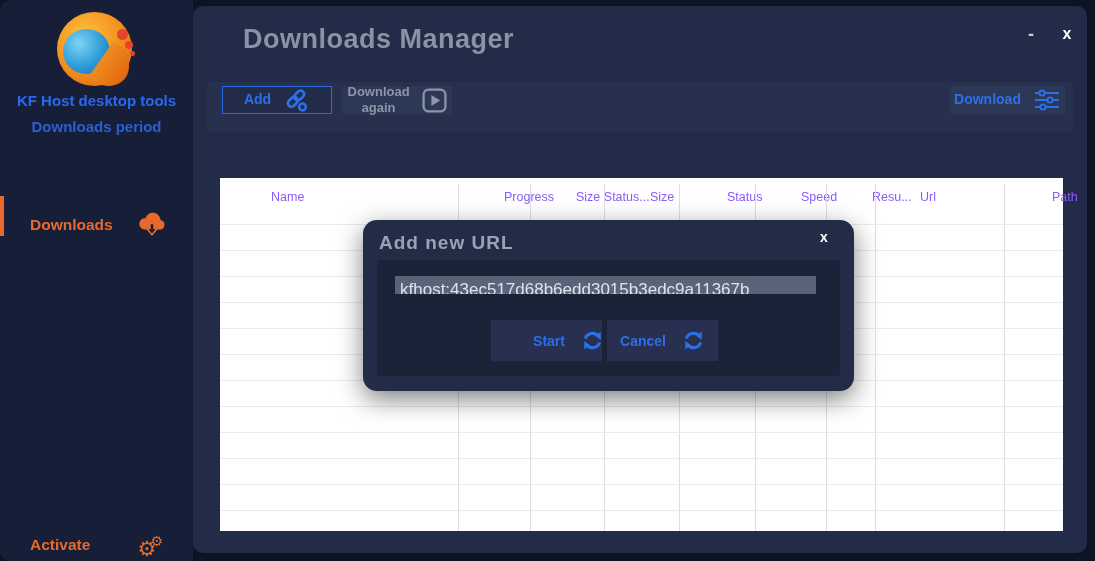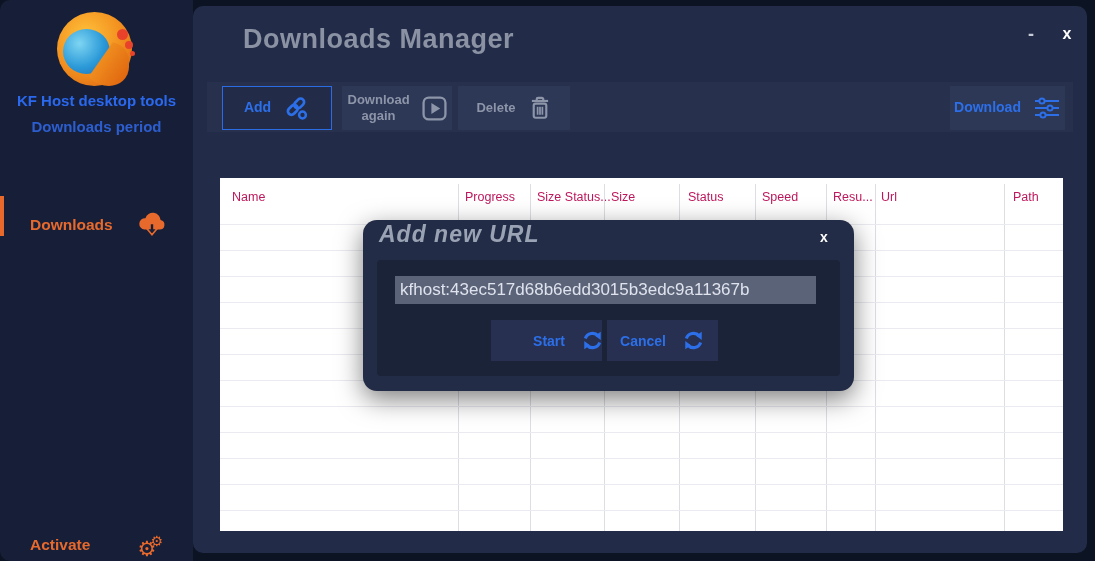--- a/index.html
+++ b/index.html
@@ -37,49 +37,49 @@
   .main { position:absolute; left:193px; top:6px; width:894px; height:547px;
           background:#222c48; border-radius:10px; }
   .page-title { position:absolute; left:14px; top:18px; color:#8a92a4; font-size:27px;
                 font-weight:600; letter-spacing:.5px;margin-left:36px; }
   .win-min { position:absolute; left:826px; top:18px; width:24px; height:24px; color:#c6cbd7;
              font-size:18px; font-weight:bold; text-align:center; cursor:pointer; }
   .win-close { position:absolute; left:862px; top:19px; width:24px; height:24px; color:#ffffff;
              font-size:16px; font-weight:bold; text-align:center; cursor:pointer; }
 
   .toolbar { position:absolute; left:14px; top:76px; width:866px; height:50px; background:#27314e; }
-  .tbtn { position:absolute; top:4px; height:44px; background:#2d3756; cursor:pointer;
+  .tbtn { position:absolute; top:4px; height:28px; background:#2d3756; cursor:pointer;
           display:flex; align-items:center; justify-content:center; gap:12px; }
   .tbtn .t { color:#8d95a8; font-size:13px; font-weight:bold; text-align:center; line-height:1.25; }
   .btn-add { left:15px; width:110px; background:#222c48; border:1px solid #2b6ce4; }
   .btn-add .t { color:#2c6fe8; font-size:14px; }
   .btn-again { left:135px; width:110px; }
   .btn-again .t { width:62px; }
   .btn-delete { left:251px; width:112px; }
   .btn-settings { left:743px; width:115px; }
   .btn-settings .t { color:#2c6fe8; font-size:14px; }
 
   
   .table { position:absolute; left:27px; top:172px; width:843px; height:353px; background:#ffffff; }
   .thead { position:absolute; left:0; top:0; width:843px; height:46px; }
-  .th { position:absolute; top:12px; color:#be185d; font-size:12.5px; white-space:nowrap; cursor:pointer; }
+  .th { position:absolute; top:12px; color:#8b5cf6; font-size:12.5px; white-space:nowrap; cursor:pointer;margin-left:39px; }
   .vline { position:absolute; top:6px; bottom:0; width:1px; background:#dcdee4; }
   .tbody { position:absolute; left:0; top:46px; width:843px; bottom:0;
            background:repeating-linear-gradient(to bottom, #e9ebf0 0 1px, transparent 1px 26px); }
 
   
   .modal { position:absolute; left:363px; top:220px; width:491px; height:171px;
            background:#232c47; border-radius:14px; box-shadow:0 8px 26px rgba(0,0,0,.5); z-index:5; }
-  .modal-title { position:absolute; left:16px; top:1px; color:#9aa3b4; font-size:23px;
-                 font-weight:bold; letter-spacing:1px;font-style:italic; }
+  .modal-title { position:absolute; left:16px; top:12px; color:#9aa3b4; font-size:19px;
+                 font-weight:bold; letter-spacing:1px; }
   .modal-close { position:absolute; left:450px; top:9px; width:22px; height:22px; color:#ffffff;
                  font-size:14px; font-weight:bold; text-align:center; cursor:pointer; }
   .modal-inner { position:absolute; left:14px; top:40px; width:463px; height:116px;
                  background:#1b2338; border-radius:4px; }
-  .url-input { position:absolute; left:18px; top:16px; width:421px; height:28px;
+  .url-input { position:absolute; left:18px; top:16px; width:421px; height:18px;
                background:#5b6379; color:#dfe3ed; font-size:17px; line-height:28px;
                padding-left:5px; white-space:nowrap; overflow:hidden; cursor:text; }
   .mbtn { position:absolute; top:60px; width:111px; height:41px; background:#273050; cursor:pointer;
           display:flex; align-items:center; justify-content:center; gap:16px; }
   .mbtn .t { color:#2c6fe8; font-size:14px; font-weight:bold; }
   .btn-start { left:114px;padding-left:44px; }
   .btn-cancel { left:230px; }
 
   .icon { display:inline-block; line-height:0; }
 </style>
@@ -139,31 +139,20 @@
     <div class="tbtn btn-again">
       <span class="t">Download again</span>
       <span class="icon">
         <svg width="25" height="25" viewBox="0 0 24 24">
           <rect x="1.5" y="1.5" width="21" height="21" rx="5" stroke="#8d95a8" stroke-width="2.2" fill="none"></rect>
           <polygon points="9,6.8 17.5,12 9,17.2" fill="#8d95a8"></polygon>
         </svg>
       </span>
     </div>
 
-    <div class="tbtn btn-delete">
-      <span class="t">Delete</span>
-      <span class="icon">
-        <svg width="24" height="26" viewBox="0 0 22 24">
-          <path d="M3.5 5.5 h15" stroke="#8d95a8" stroke-width="2" fill="none"></path>
-          <path d="M8 5.5 V3.8 a1.2 1.2 0 0 1 1.2-1.2 h3.6 a1.2 1.2 0 0 1 1.2 1.2 V5.5" stroke="#8d95a8" stroke-width="2" fill="none"></path>
-          <rect x="5.2" y="8" width="11.6" height="13" rx="1.8" stroke="#8d95a8" stroke-width="2" fill="none"></rect>
-          <path d="M8.8 10.8 v7.4 M11 10.8 v7.4 M13.2 10.8 v7.4" stroke="#8d95a8" stroke-width="1.6" fill="none"></path>
-        </svg>
-      </span>
-    </div>
 
     <div class="tbtn btn-settings">
       <span class="t">Download</span>
       <span class="icon">
         <svg width="28" height="24" viewBox="0 0 28 24">
           <g stroke="#2c6fe8" stroke-width="2" fill="#27314e">
             <path d="M2 5 h24"></path>
               <circle cx="9" cy="5" r="2.6"></circle>
             <path d="M2 12 h24"></path>
               <circle cx="17" cy="12" r="2.6"></circle>

